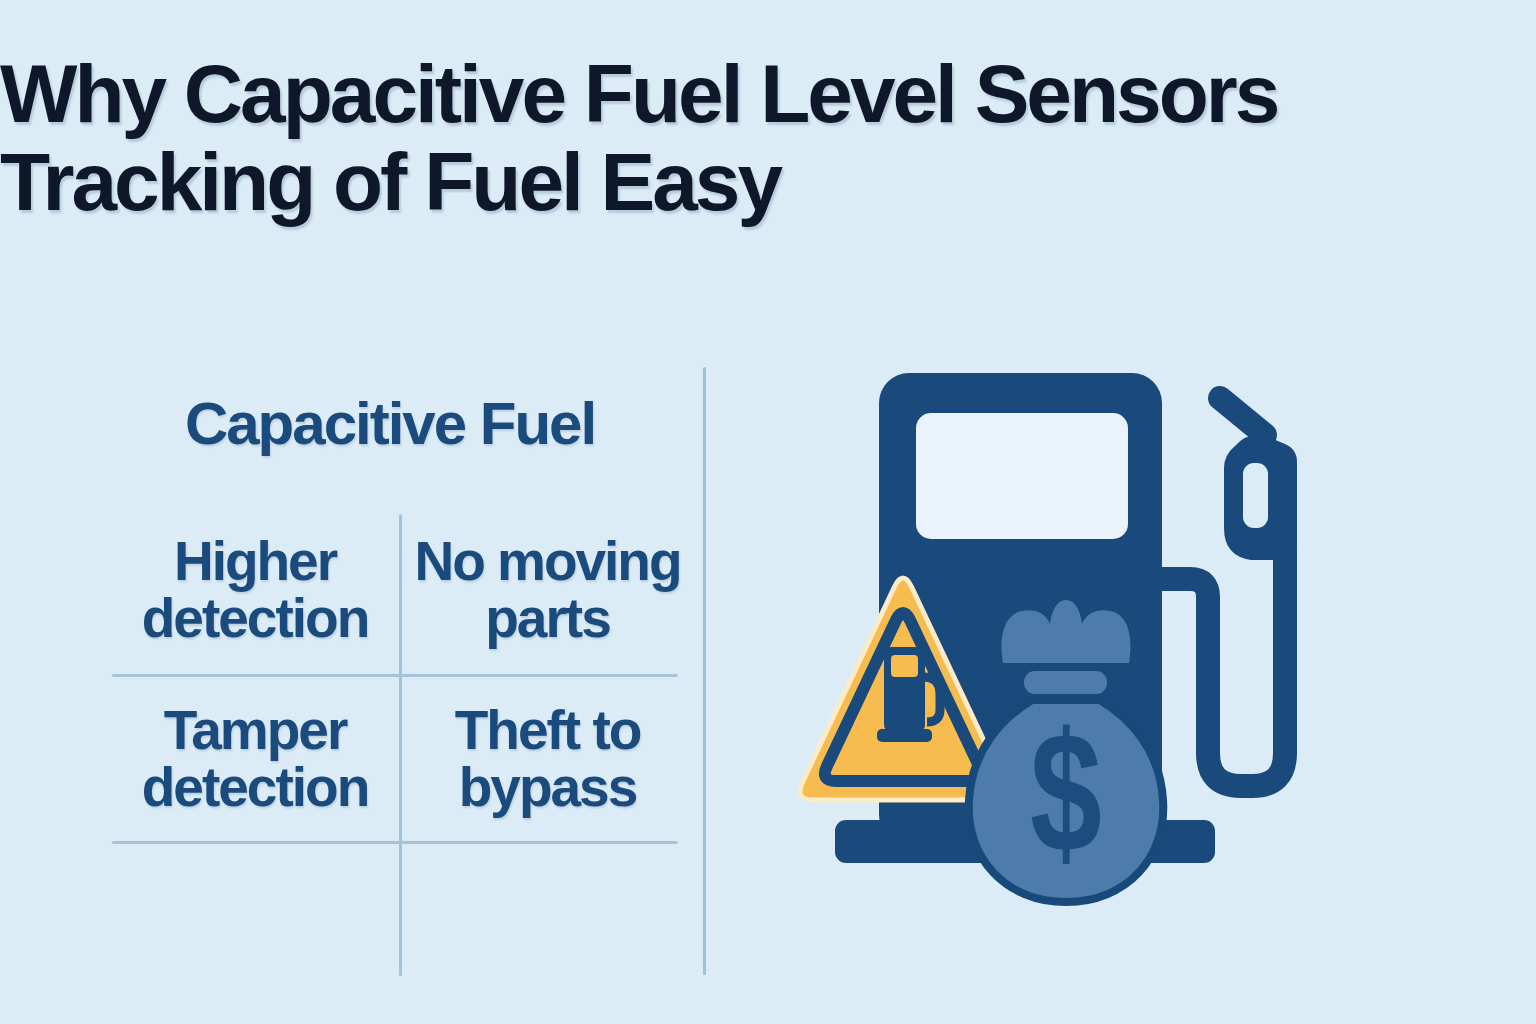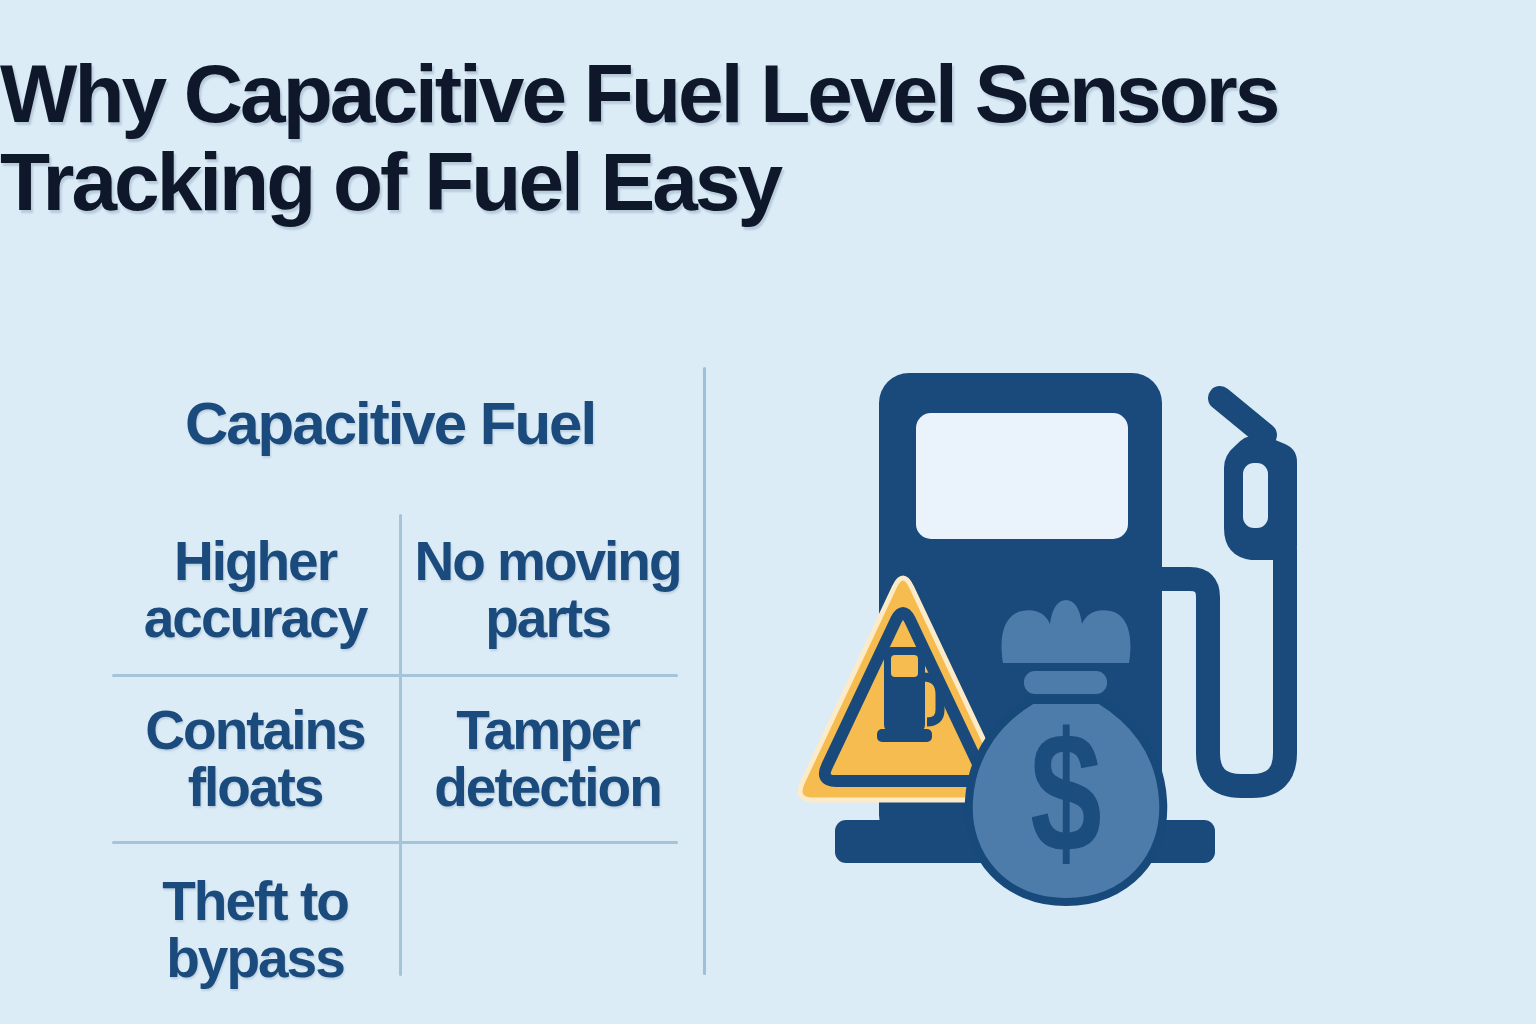--- a/index.html
+++ b/index.html
@@ -61,27 +61,24 @@
     <div>Why Capacitive Fuel Level Sensors</div>
     <div>Tracking of Fuel Easy</div>
   </div>
 
   <div class="tbl-header">
     <div>Capacitive Fuel</div>
   </div>
 
   <div class="tbl-grid">
     <div class="cell">
-        <span>Higher accuracy</span>
+        <span>Higher detection</span>
       </div>
     <div class="cell">
         <span>No moving parts</span>
-      </div>
-    <div class="cell">
-        <span>Contains floats</span>
       </div>
     <div class="cell">
         <span>Tamper detection</span>
       </div>
     <div class="cell">
         <span>Theft to bypass</span>
       </div>
   </div>
 
   <div class="vline divider-col"></div>

